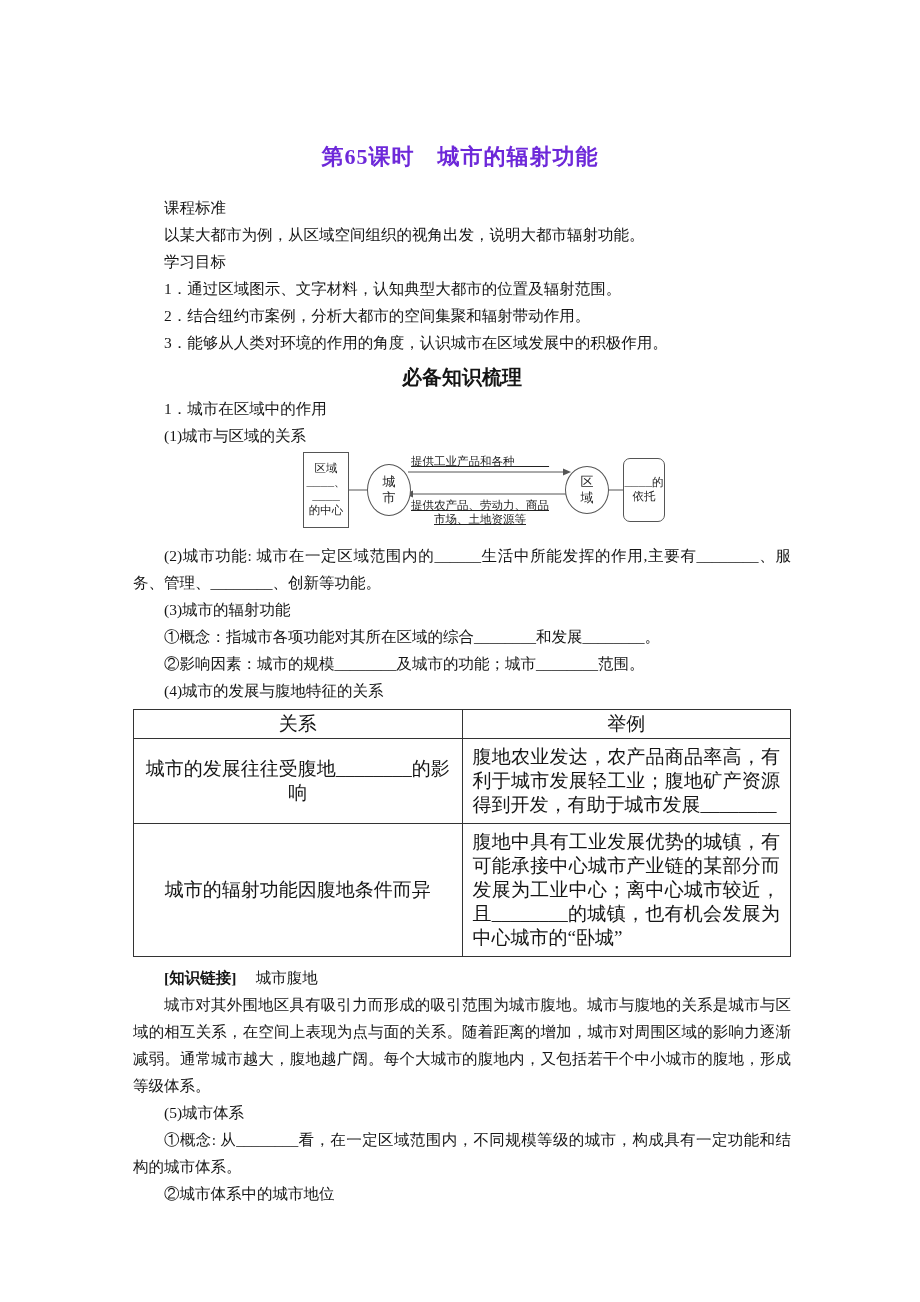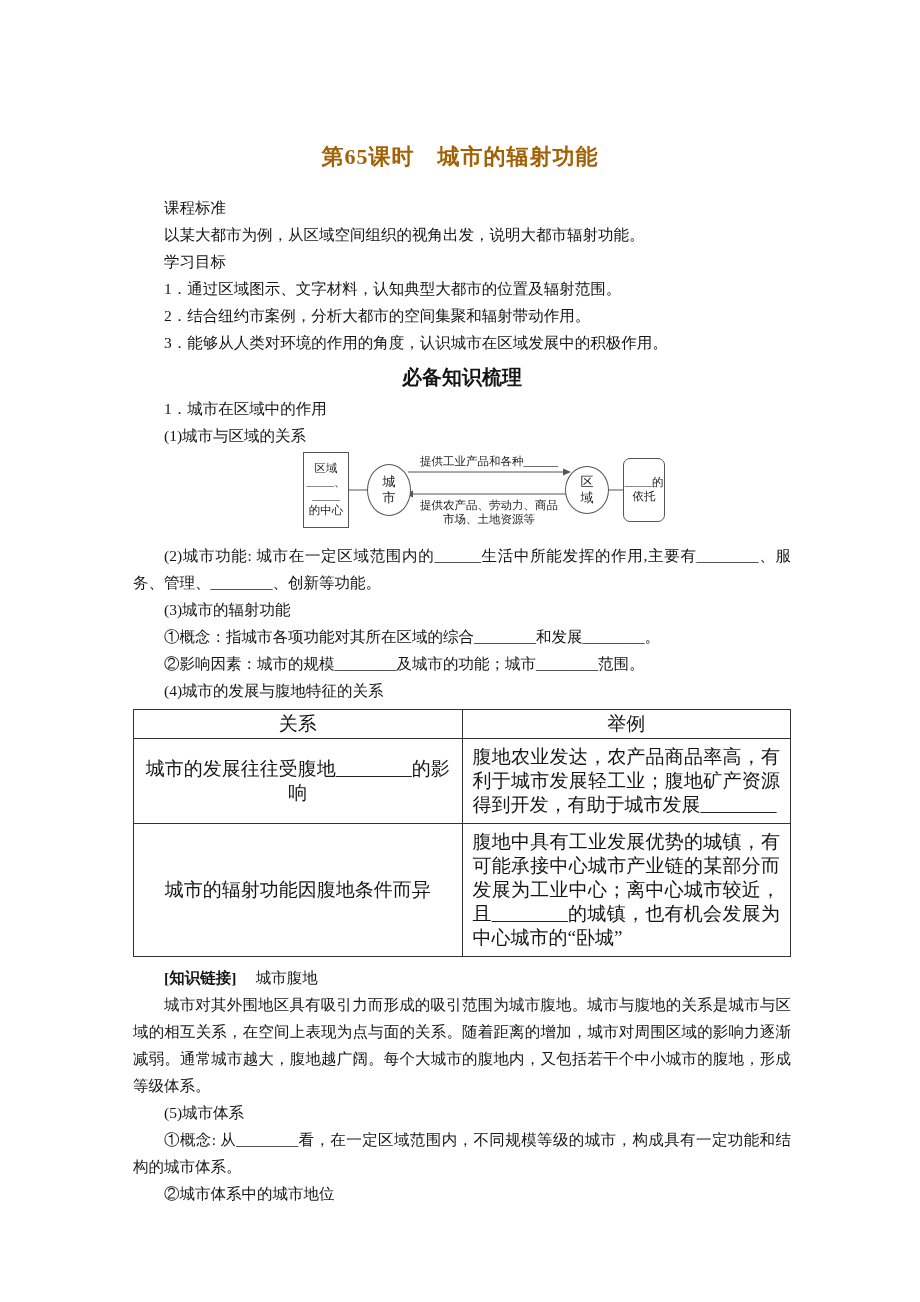--- a/index.html
+++ b/index.html
@@ -38,21 +38,21 @@
   .shape {
     position: absolute; display: flex; align-items: center; justify-content: center;
     white-space: pre-line; color: #222; text-indent: 0;
   }
   .box { border: 1px solid #555; background: #fff; font-family: Liberation Mono, monospace; }
   .ellipse { border: 1px solid #555; border-radius: 50%; background: #fff; }
   .dg-left   { left: 170px; top: 0;    width: 46px; height: 76px; }
   .dg-city   { left: 234px; top: 12px; width: 44px; height: 52px; font-size: 13px; line-height: 16px; }
   .dg-region { left: 432px; top: 14px; width: 44px; height: 48px; font-size: 13px; line-height: 16px; }
   .dg-right  { left: 490px; top: 6px;  width: 42px; height: 64px; border-radius: 7px; }
-  .dg-label { position: absolute; left: 280px; width: 152px; white-space: pre-line; color: #222; }
+  .dg-label { position: absolute; left: 271px; width: 152px; white-space: pre-line; color: #222; text-decoration: underline; }
   .dg-label-top { top: 2px; }
   .dg-label-bottom { top: 46px; }
 
   
   .k-table {
     width: 658px; border-collapse: collapse; table-layout: fixed;
     margin: 5px 0 7px; text-indent: 0;
   }
   .k-table th, .k-table td {
     border: 1px solid #333; font-weight: normal;
@@ -60,21 +60,21 @@
   }
   .k-table th { text-align: center; padding: 2px; }
   .k-table td.rel { text-align: center; vertical-align: middle; }
   .k-table td.ex  { text-align: justify; vertical-align: middle; padding: 6px 10px; }
 </style>
 </head>
 <body>
 
 <div class="page">
 
-  <h1 class="title" style="color: #a16207;">第65课时　城市的辐射功能</h1>
+  <h1 class="title" style="color: #6d28d9;">第65课时　城市的辐射功能</h1>
 
   <div class="content">
 
     <p class="para">课程标准</p>
     <p class="para">以某大都市为例，从区域空间组织的视角出发，说明大都市辐射功能。</p>
 
     <p class="para">学习目标</p>
     <p class="para">1．通过区域图示、文字材料，认知典型大都市的位置及辐射范围。</p>
     <p class="para">2．结合纽约市案例，分析大都市的空间集聚和辐射带动作用。</p>
     <p class="para">3．能够从人类对环境的作用的角度，认识城市在区域发展中的积极作用。</p>

